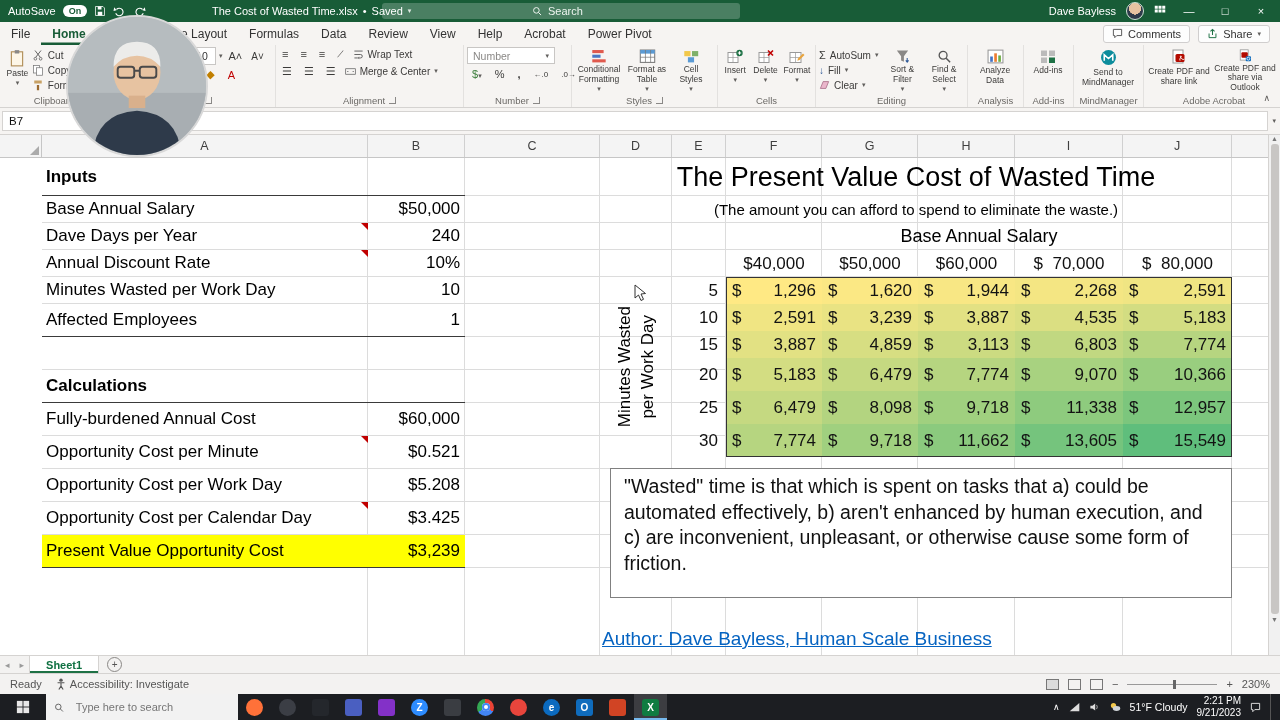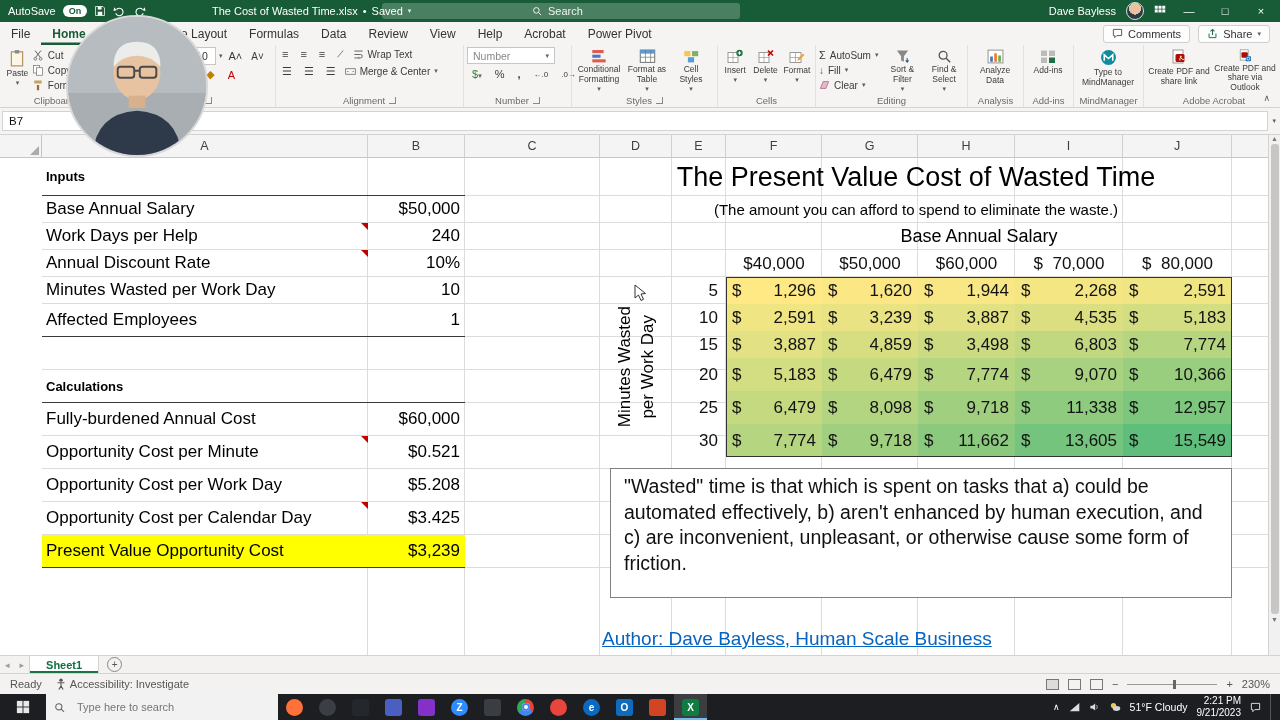--- a/index.html
+++ b/index.html
@@ -61,21 +61,21 @@
   
   #grid{position:absolute;left:0;top:158px;width:1268px;height:497px;background:#fff;overflow:hidden;}
   .vline{position:absolute;top:0;width:1px;height:497px;background:#dcdcdc;}
   #grid-rows{position:absolute;left:42px;top:0;width:1226px;}
   .stripe{position:relative;border-bottom:1px solid #dcdcdc;box-sizing:border-box;}
   .hl-fill{position:absolute;left:0;top:0;width:423px;height:100%;}
   .sec-border{position:absolute;left:0;bottom:-1px;width:423px;height:1px;background:#3a3a3a;}
   .cA,.cB{position:absolute;top:0;height:100%;display:flex;align-items:center;font-size:17px;color:#000;box-sizing:border-box;}
   .cA{left:0;width:326px;padding-left:4px;}
   .cB{left:326px;width:97px;justify-content:flex-end;padding-right:5px;}
-  .cA.bold{font-weight:bold;font-size:13px;}
+  .cA.bold{font-weight:bold;font-size:17px;}
   .note-tri{position:absolute;left:319px;top:0;width:0;height:0;border-top:7px solid #c00000;border-left:7px solid transparent;}
   
   #sheet-title{position:absolute;left:600px;top:0;width:632px;height:38px;display:flex;align-items:center;justify-content:center;
     font-size:27px;color:#000;white-space:nowrap;}
   #sheet-subtitle{position:absolute;left:600px;top:38px;width:632px;height:27px;display:flex;align-items:center;justify-content:center;
     font-size:15px;color:#000;white-space:nowrap;}
   #hm-title{position:absolute;left:726px;top:65px;width:506px;height:27px;display:flex;align-items:center;justify-content:center;
     font-size:18px;color:#000;}
   #hm-headers{position:absolute;left:726px;top:92px;width:506px;height:27px;display:flex;}
   .hm-h{display:flex;align-items:center;justify-content:center;font-size:17px;white-space:pre;box-sizing:border-box;flex:none;height:27px;}
@@ -107,21 +107,21 @@
   #statusbar{position:absolute;left:0;top:673px;width:1280px;height:21px;background:#f3f2f1;border-top:1px solid #d5d3d1;
     display:flex;align-items:center;font-size:11px;color:#555;box-sizing:border-box;padding:0 10px;}
   .sb-right{margin-left:auto;display:flex;align-items:center;gap:9px;}
   .viewicon{width:13px;height:11px;border:1px solid #777;box-sizing:border-box;}
   .viewicon.sel{background:#dcdcdc;}
   #zoom-slider{width:90px;height:1px;background:#999;position:relative;}
   #zoom-knob{position:absolute;left:46px;top:-4px;width:3px;height:9px;background:#666;}
   
   #taskbar{position:absolute;left:0;top:694px;width:1280px;height:26px;background:#1c1e22;display:flex;align-items:center;color:#fff;}
   #start-btn{width:46px;height:26px;display:flex;align-items:center;justify-content:center;flex:none;}
-  #task-search{width:232px;height:26px;background:#f2f2f2;display:flex;align-items:center;gap:10px;padding:0 8px;box-sizing:border-box;flex:none;}
+  #task-search{width:192px;height:26px;background:#f2f2f2;display:flex;align-items:center;gap:10px;padding:0 8px;box-sizing:border-box;flex:none;}
   #task-search input{border:none;background:transparent;font-size:11px;color:#444;outline:none;width:170px;font-family:"Liberation Sans",sans-serif;}
   .tb-icon{width:33px;height:26px;display:flex;align-items:center;justify-content:center;flex:none;position:relative;}
   .tb-icon.active{background:rgba(255,255,255,.14);box-shadow:inset 0 -2px 0 #76b9ed;}
   .appdot{width:17px;height:17px;box-sizing:border-box;}
   .appdot.circle{border-radius:50%;}
   .appdot.square{border-radius:3px;}
   .appdot.chrome{border-radius:50%;background:conic-gradient(#ea4335 0 33%,#4285f4 33% 66%,#34a853 66% 100%);position:relative;}
   .appdot.chrome::after{content:"";position:absolute;left:4.5px;top:4.5px;width:8px;height:8px;border-radius:50%;background:#fff;box-shadow:inset 0 0 0 2px #4285f4;}
   .appglyph{position:absolute;left:0;top:0;width:33px;height:26px;display:flex;align-items:center;justify-content:center;
     font-size:10px;font-weight:bold;color:#fff;}
@@ -492,21 +492,21 @@
         </div>
     </div>
 
     <div class="rgroup" style="width:70px">
       <div class="rg-content">
         <div class="bigbtn" style="width:62px">
           <svg width="17" height="17" viewBox="0 0 16 16">
               <circle cx="8" cy="8" r="7" fill="#0c8c9c"></circle>
               <path d="M4 11 V5.5 L8 9 L12 5.5 V11" fill="none" stroke="#fff" stroke-width="1.5"></path>
             </svg>
-          <span>Type to MindManager</span>
+          <span>Send to MindManager</span>
         </div>
       </div>
       <div class="rg-label">
           <span>MindManager</span>
         </div>
     </div>
 
     <div class="rgroup" style="width:140px;border-right:none;">
       <div class="rg-content">
         <div class="bigbtn" style="width:64px">
@@ -596,21 +596,21 @@
     <div id="grid-rows">
         <div class="stripe" style="height: 38px;">
           <div class="cA bold">Inputs</div>
           <div class="sec-border"></div>
         </div>
         <div class="stripe" style="height: 27px;">
           <div class="cA">Base Annual Salary</div>
           <div class="cB">$50,000</div>
         </div>
         <div class="stripe" style="height: 27px;">
-          <div class="cA">Work Days per Help</div>
+          <div class="cA">Dave Days per Year</div>
           <div class="cB">240</div>
           <div class="note-tri"></div>
         </div>
         <div class="stripe" style="height: 27px;">
           <div class="cA">Annual Discount Rate</div>
           <div class="cB">10%</div>
           <div class="note-tri"></div>
         </div>
         <div class="stripe" style="height: 27px;">
           <div class="cA">Minutes Wasted per Work Day</div>
@@ -721,21 +721,21 @@
             <div class="hm-cell" style="width: 96px; background: rgb(226, 225, 131);">
               <span>$</span>
               <span>3,887</span>
             </div>
             <div class="hm-cell" style="width: 96px; background: rgb(215, 222, 130);">
               <span>$</span>
               <span>4,859</span>
             </div>
             <div class="hm-cell" style="width: 97px; background: rgb(204, 219, 129);">
               <span>$</span>
-              <span>3,498</span>
+              <span>3,113</span>
             </div>
             <div class="hm-cell" style="width: 108px; background: rgb(193, 216, 129);">
               <span>$</span>
               <span>6,803</span>
             </div>
             <div class="hm-cell" style="width: 109px; background: rgb(182, 213, 128);">
               <span>$</span>
               <span>7,774</span>
             </div>
           </div>

